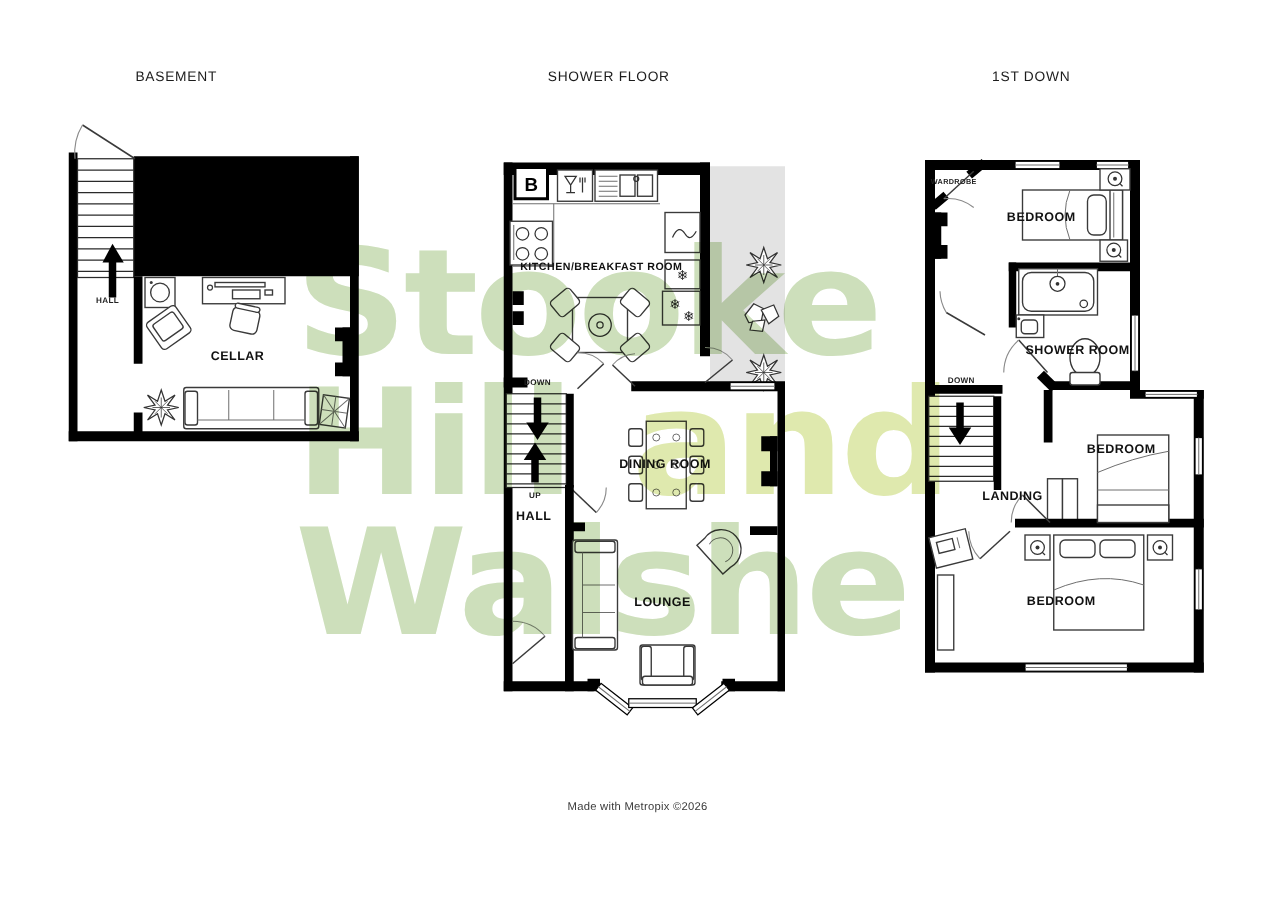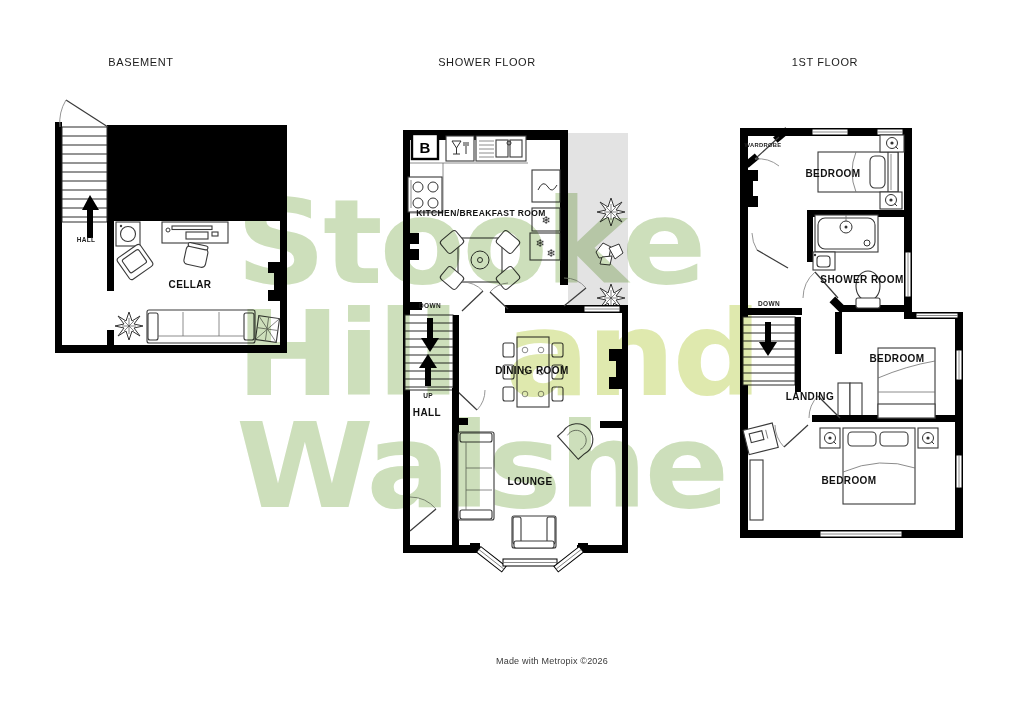--- a/index.html
+++ b/index.html
@@ -1,21 +1,21 @@
 <!DOCTYPE html>
 <html><head>
 <meta charset="utf-8">
 <style>
   html,body{margin:0;padding:0;background:#fff;}
   #canvas{position:relative;width:1024px;height:723px;background:#fff;overflow:hidden;
           font-family:"Liberation Sans",sans-serif;}
   .title{position:absolute;top:56px;font:11px "Liberation Sans",sans-serif;color:#1c1c1c;
          letter-spacing:.6px;transform:translateX(-50%);white-space:nowrap;}
-  .footer{position:absolute;top:656px;left:510px;transform:translateX(-50%);
-          font:9px "Liberation Sans",sans-serif;color:#3a3a3a;letter-spacing:.2px;margin-left:42px;}
+  .footer{position:absolute;top:640px;left:510px;transform:translateX(-50%);
+          font:9px "Liberation Sans",sans-serif;color:#3a3a3a;letter-spacing:.2px;}
   svg{position:absolute;overflow:visible;}
   .wall{fill:#000;stroke:none;}
   .furn{fill:#fff;stroke:#3a3a3a;stroke-width:1.1;}
   .thin{fill:none;stroke:#6e6e6e;stroke-width:.8;}
   .door{fill:none;stroke:#8a8a8a;stroke-width:.9;}
   .leaf{fill:none;stroke:#3a3a3a;stroke-width:1.2;}
   .tread{fill:none;stroke:#2a2a2a;stroke-width:1;}
   .lbl{font:bold 10px "Liberation Sans",sans-serif;fill:#111;text-anchor:middle;letter-spacing:.4px;}
   .sm{font:bold 6.5px "Liberation Sans",sans-serif;fill:#222;text-anchor:middle;letter-spacing:.3px;}
   .snow{font:11px "DejaVu Sans",sans-serif;fill:#222;text-anchor:middle;}
@@ -27,21 +27,21 @@
   .wm-line{font-size:118px;line-height:.95;color:#cddfbb;white-space:nowrap;}
   .wm .acc{color:#dfe9ae;margin-left:46px;}
 </style>
 </head>
 <body>
 
 <div id="canvas">
 
   <div class="title" style="left:141px">BASEMENT</div>
   <div class="title" style="left:487px">SHOWER FLOOR</div>
-  <div class="title" style="left:825px">1ST FLOOR</div>
+  <div class="title" style="left:825px">1ST DOWN</div>
 
   <svg width="0" height="0">
     <defs>
       <g id="plant">
         <path d="M15 1 L18 10 L26 5 L20 13 L29 15 L20 17 L26 25 L18 20 L15 29 L12 20 L4 25 L10 17 L1 15 L10 13 L4 5 L12 10 Z" fill="#fff" stroke="#333" stroke-width="1"></path>
         <path d="M15 7 V23 M8 15 H22 M10 10 L20 20 M20 10 L10 20" stroke="#333" stroke-width=".6" fill="none"></path>
       </g>
       <g id="rocks">
         <path d="M2 12 L9 3 L17 7 L15 17 L5 18 Z" fill="#fff" stroke="#333" stroke-width="1"></path>
         <path d="M15 8 L25 4 L29 13 L21 19 Z" fill="#fff" stroke="#333" stroke-width="1"></path>

